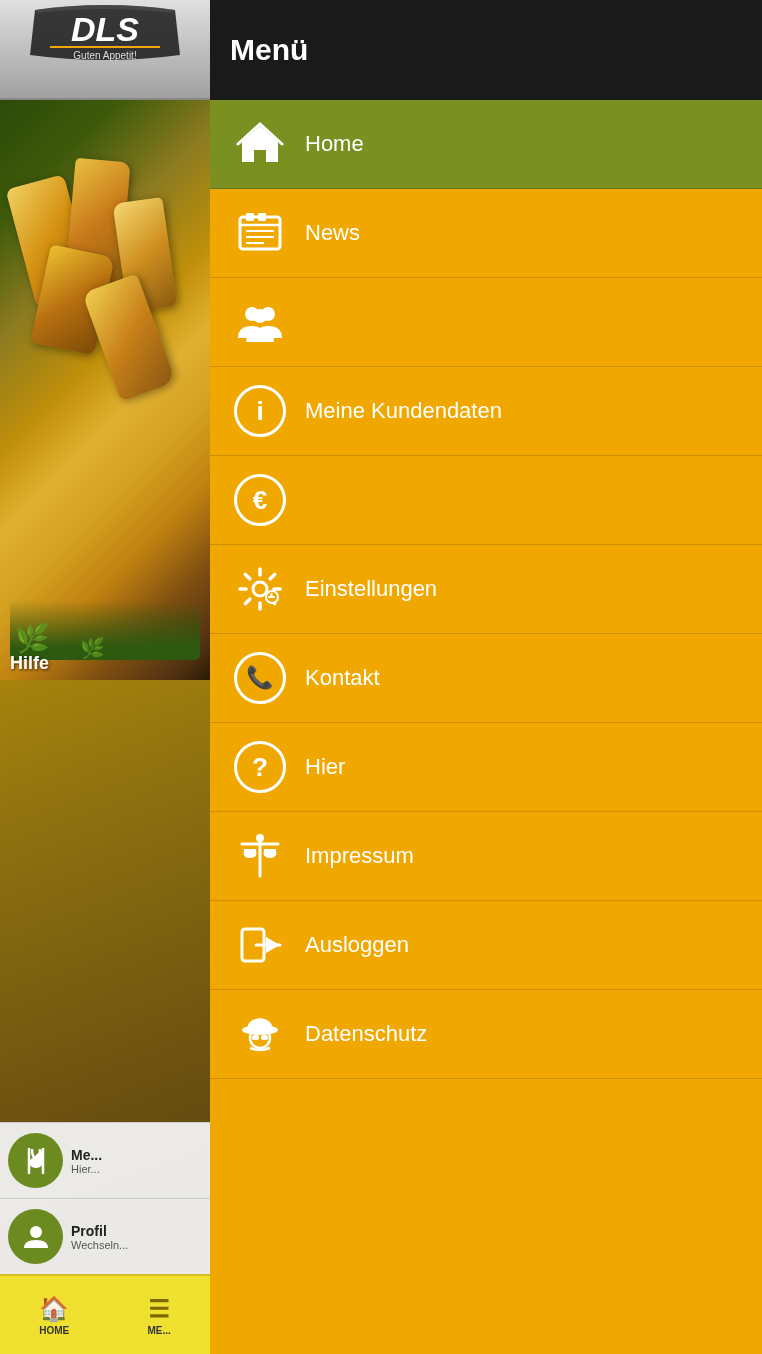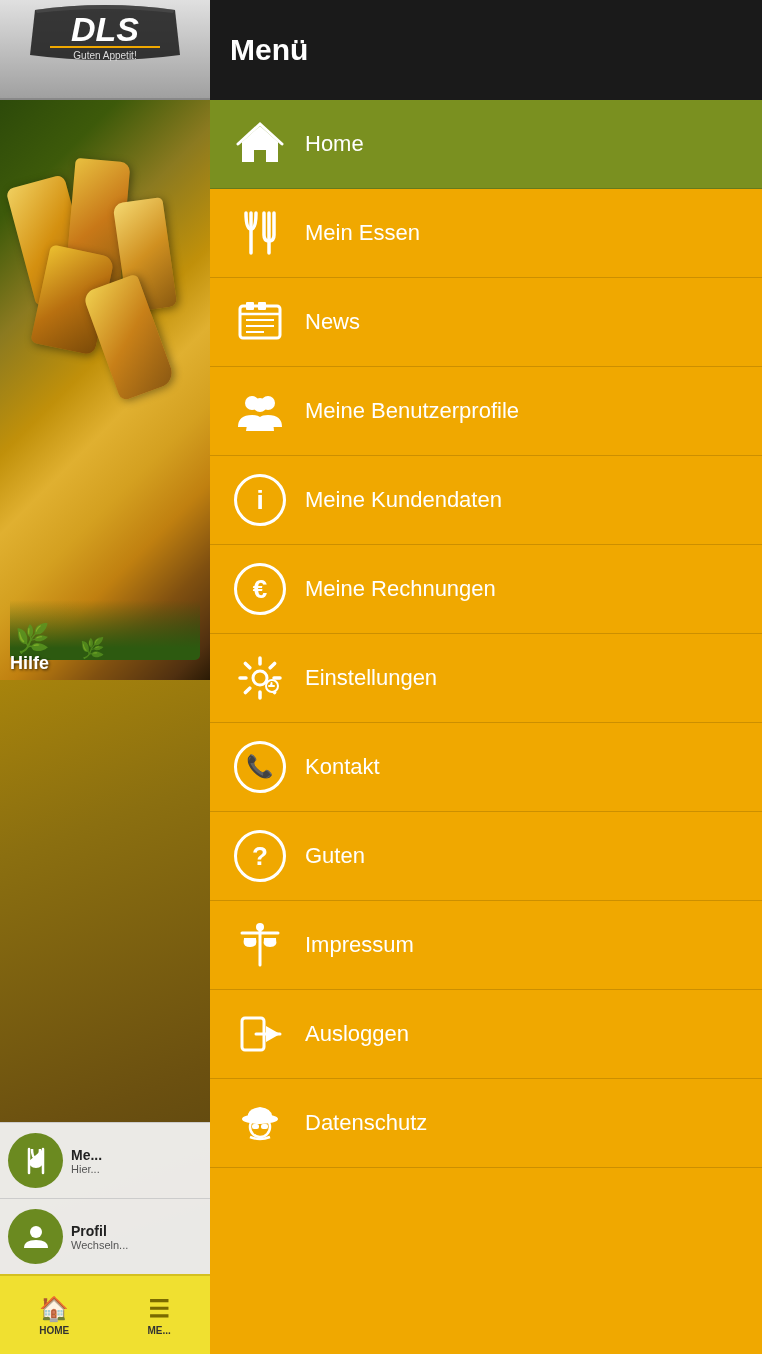--- a/index.html
+++ b/index.html
@@ -308,31 +308,20 @@
     <div class="menu-item active">
       <div class="menu-item-icon">
         <svg viewBox="0 0 48 48" fill="white">
           <path d="M24,6 L6,22 L6,42 L18,42 L18,30 L30,30 L30,42 L42,42 L42,22 Z"></path>
           <path d="M2,24 L24,4 L46,24" fill="none" stroke="white" stroke-width="3" stroke-linecap="round"></path>
         </svg>
       </div>
       <span class="menu-item-label">Home</span>
     </div>
 
-    <div class="menu-item">
-      <div class="menu-item-icon">
-        <svg viewBox="0 0 48 48" fill="white">
-          <line x1="15" y1="4" x2="15" y2="44" stroke="white" stroke-width="3.5" stroke-linecap="round"></line>
-          <line x1="33" y1="4" x2="33" y2="44" stroke="white" stroke-width="3.5" stroke-linecap="round"></line>
-          <path d="M10,4 Q10,20 15,20 Q20,20 20,4" fill="none" stroke="white" stroke-width="3.5" stroke-linecap="round"></path>
-          <path d="M28,4 L28,26 Q28,32 33,32 Q38,32 38,26 L38,4" fill="none" stroke="white" stroke-width="3.5" stroke-linecap="round"></path>
-        </svg>
-      </div>
-      <span class="menu-item-label">Mein Essen</span>
-    </div>
 
     <div class="menu-item">
       <div class="menu-item-icon">
         <svg viewBox="0 0 48 48" fill="white">
           <rect x="4" y="8" width="40" height="32" rx="3" fill="none" stroke="white" stroke-width="3"></rect>
           <line x1="4" y1="16" x2="44" y2="16" stroke="white" stroke-width="2.5"></line>
           <line x1="10" y1="22" x2="38" y2="22" stroke="white" stroke-width="2"></line>
           <line x1="10" y1="28" x2="38" y2="28" stroke="white" stroke-width="2"></line>
           <line x1="10" y1="34" x2="28" y2="34" stroke="white" stroke-width="2"></line>
           <rect x="10" y="4" width="8" height="8" rx="1" fill="white"></rect>
@@ -345,35 +334,33 @@
     <div class="menu-item">
       <div class="menu-item-icon">
         <svg viewBox="0 0 48 48" fill="white">
           <circle cx="16" cy="16" r="7"></circle>
           <circle cx="32" cy="16" r="7"></circle>
           <path d="M2,40 Q2,28 16,28 Q22,28 24,30 Q26,28 32,28 Q46,28 46,40"></path>
           <circle cx="24" cy="18" r="7" fill="white"></circle>
           <path d="M10,44 Q10,32 24,32 Q38,32 38,44"></path>
         </svg>
       </div>
-      <span class="menu-item-label">Meine Benutzerprofile</span>
     </div>
 
     <div class="menu-item">
       <div class="menu-item-icon">
         <div class="icon-circle">i</div>
       </div>
       <span class="menu-item-label">Meine Kundendaten</span>
     </div>
 
     <div class="menu-item">
       <div class="menu-item-icon">
         <div class="icon-circle">€</div>
       </div>
-      <span class="menu-item-label">Meine Rechnungen</span>
     </div>
 
     <div class="menu-item">
       <div class="menu-item-icon">
         <svg viewBox="0 0 48 48" fill="white">
           <circle cx="24" cy="24" r="7" fill="none" stroke="white" stroke-width="3"></circle>
           <path d="M24,4 L24,10 M24,38 L24,44 M4,24 L10,24 M38,24 L44,24 M9.4,9.4 L13.8,13.8 M34.2,34.2 L38.6,38.6 M38.6,9.4 L34.2,13.8 M13.8,34.2 L9.4,38.6" stroke="white" stroke-width="3.5" stroke-linecap="round"></path>
           <circle cx="36" cy="32" r="6" fill="#f0a800" stroke="white" stroke-width="2"></circle>
           <path d="M33,32 L35.5,32 L35.5,29 M35.5,32 L38,32" stroke="white" stroke-width="2" stroke-linecap="round"></path>
         </svg>
@@ -385,21 +372,21 @@
       <div class="menu-item-icon">
         <div class="icon-circle" style="font-size:22px;">📞</div>
       </div>
       <span class="menu-item-label">Kontakt</span>
     </div>
 
     <div class="menu-item">
       <div class="menu-item-icon">
         <div class="icon-circle">?</div>
       </div>
-      <span class="menu-item-label">Guten</span>
+      <span class="menu-item-label">Hier</span>
     </div>
 
     <div class="menu-item">
       <div class="menu-item-icon">
         <svg viewBox="0 0 48 48" fill="white">
 
           <line x1="24" y1="4" x2="24" y2="44" stroke="white" stroke-width="3" stroke-linecap="round"></line>
           <line x1="6" y1="12" x2="42" y2="12" stroke="white" stroke-width="3" stroke-linecap="round"></line>
           <circle cx="24" cy="6" r="4"></circle>
 

